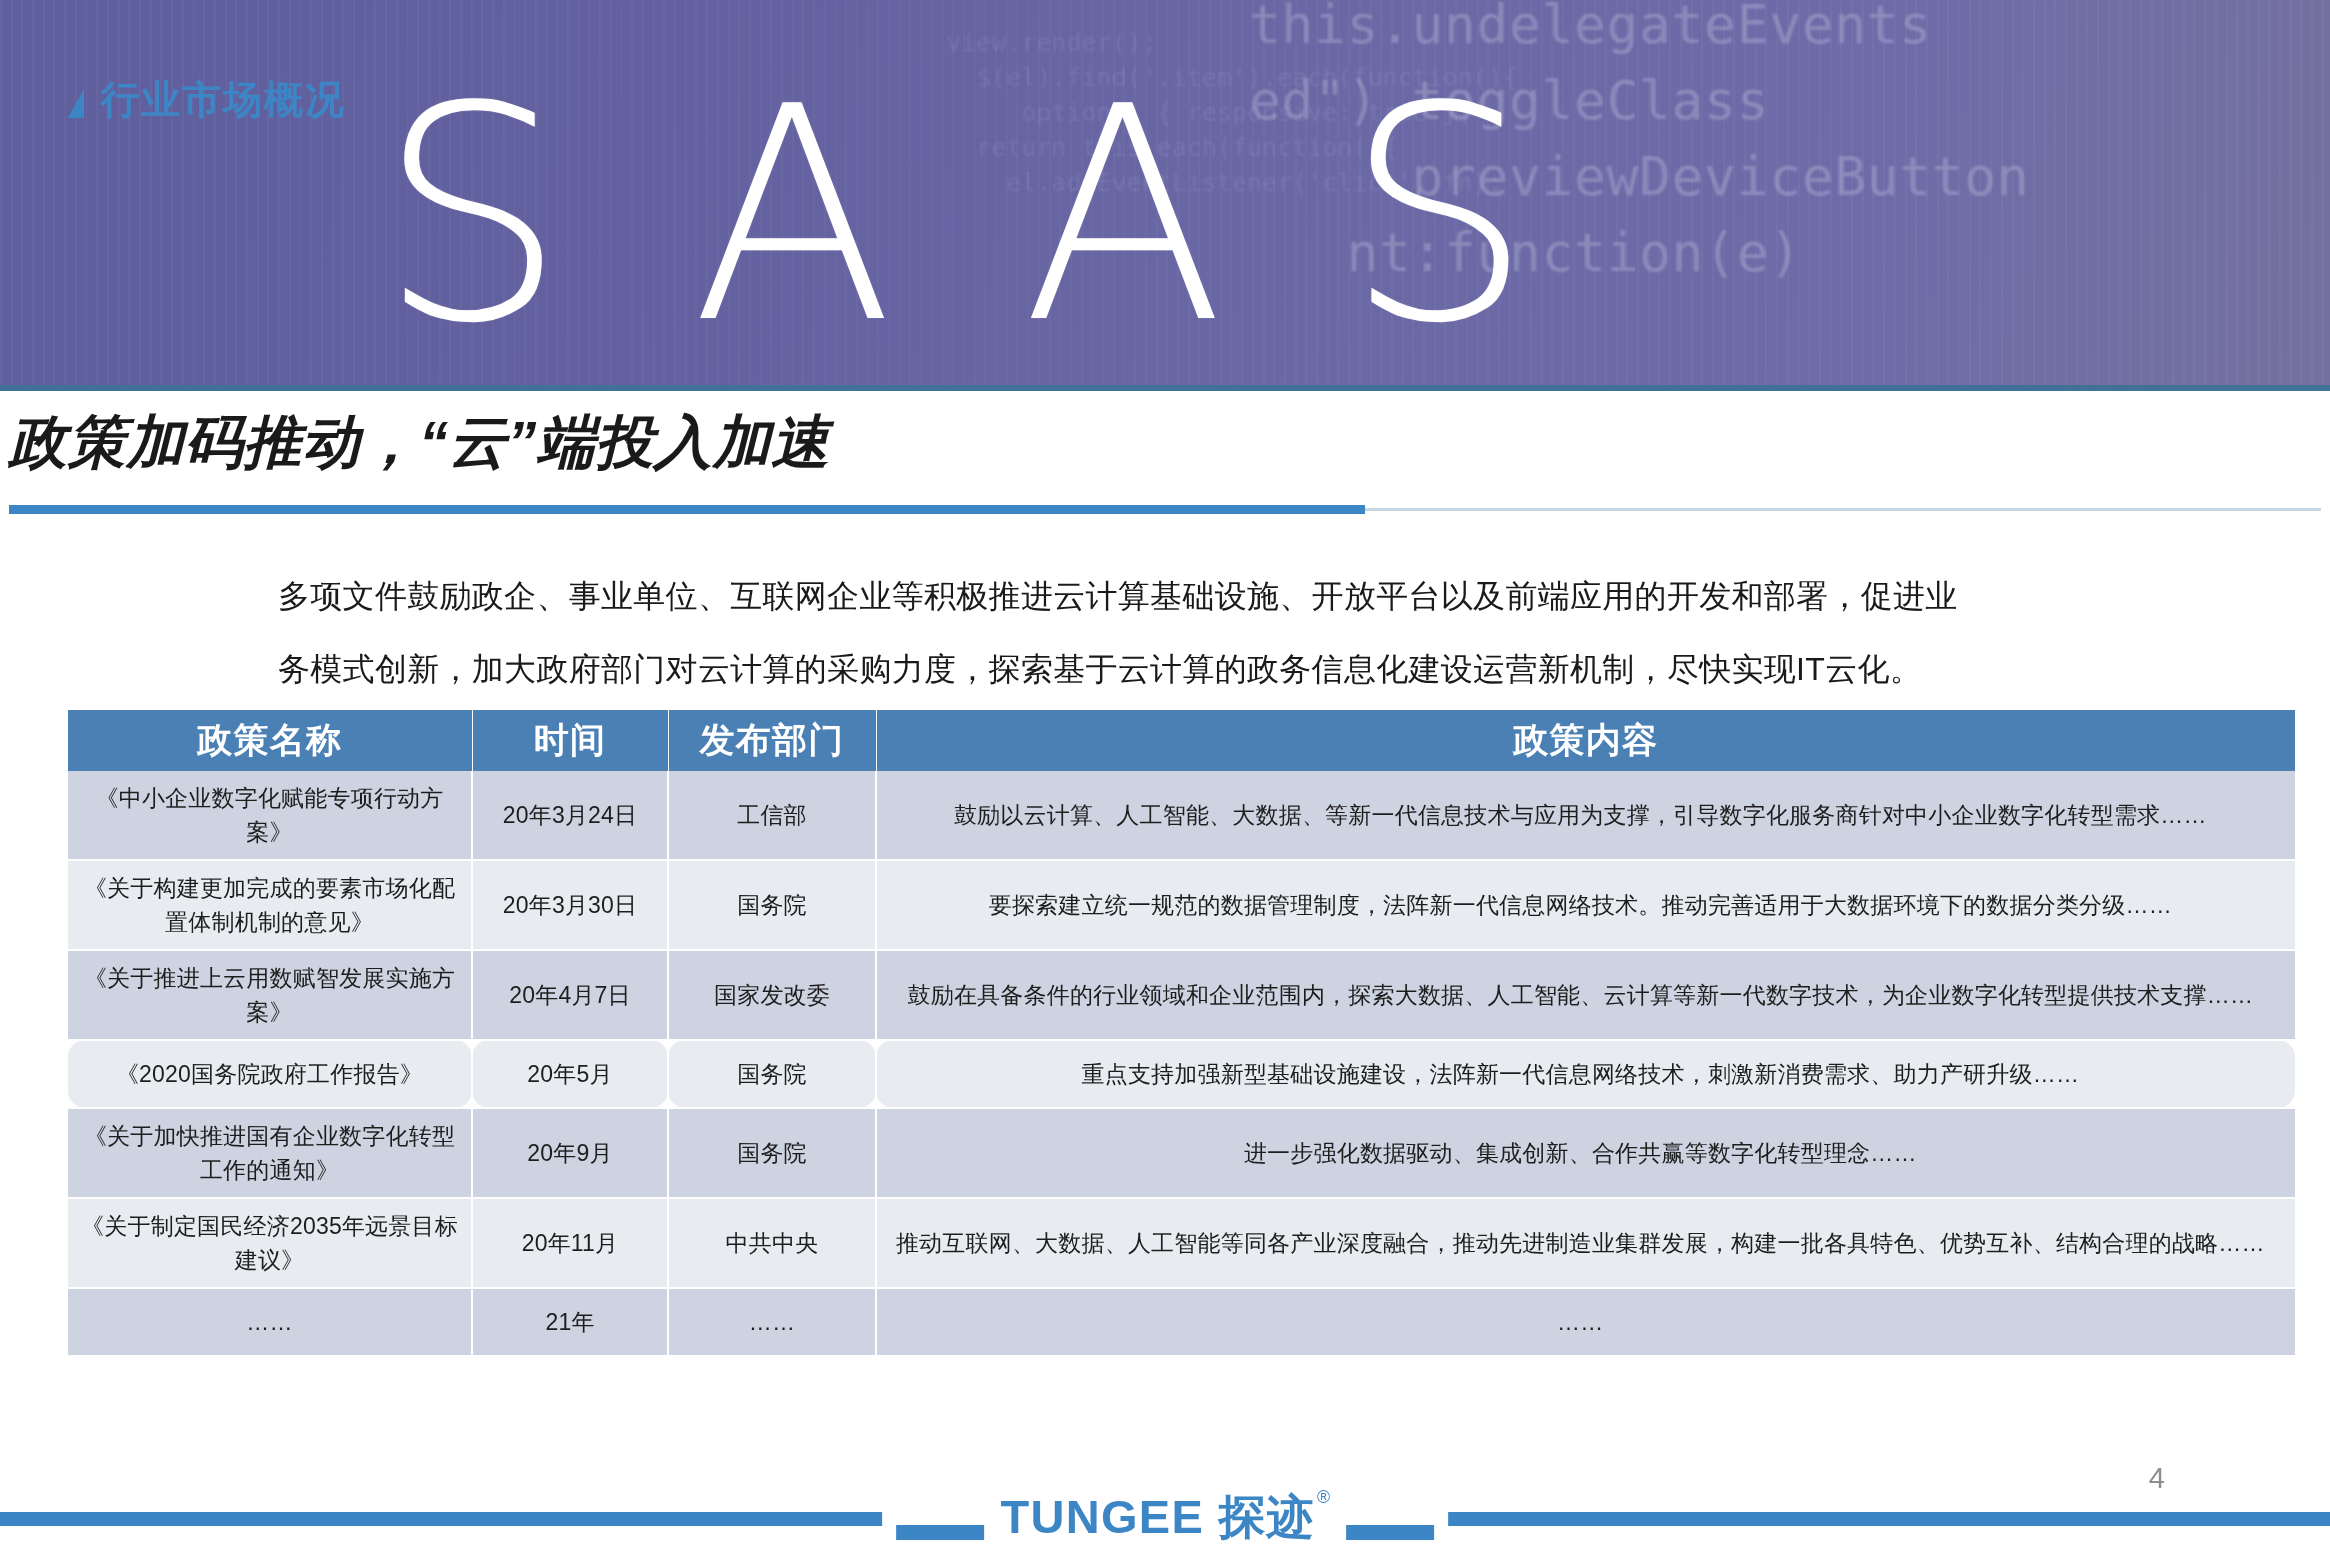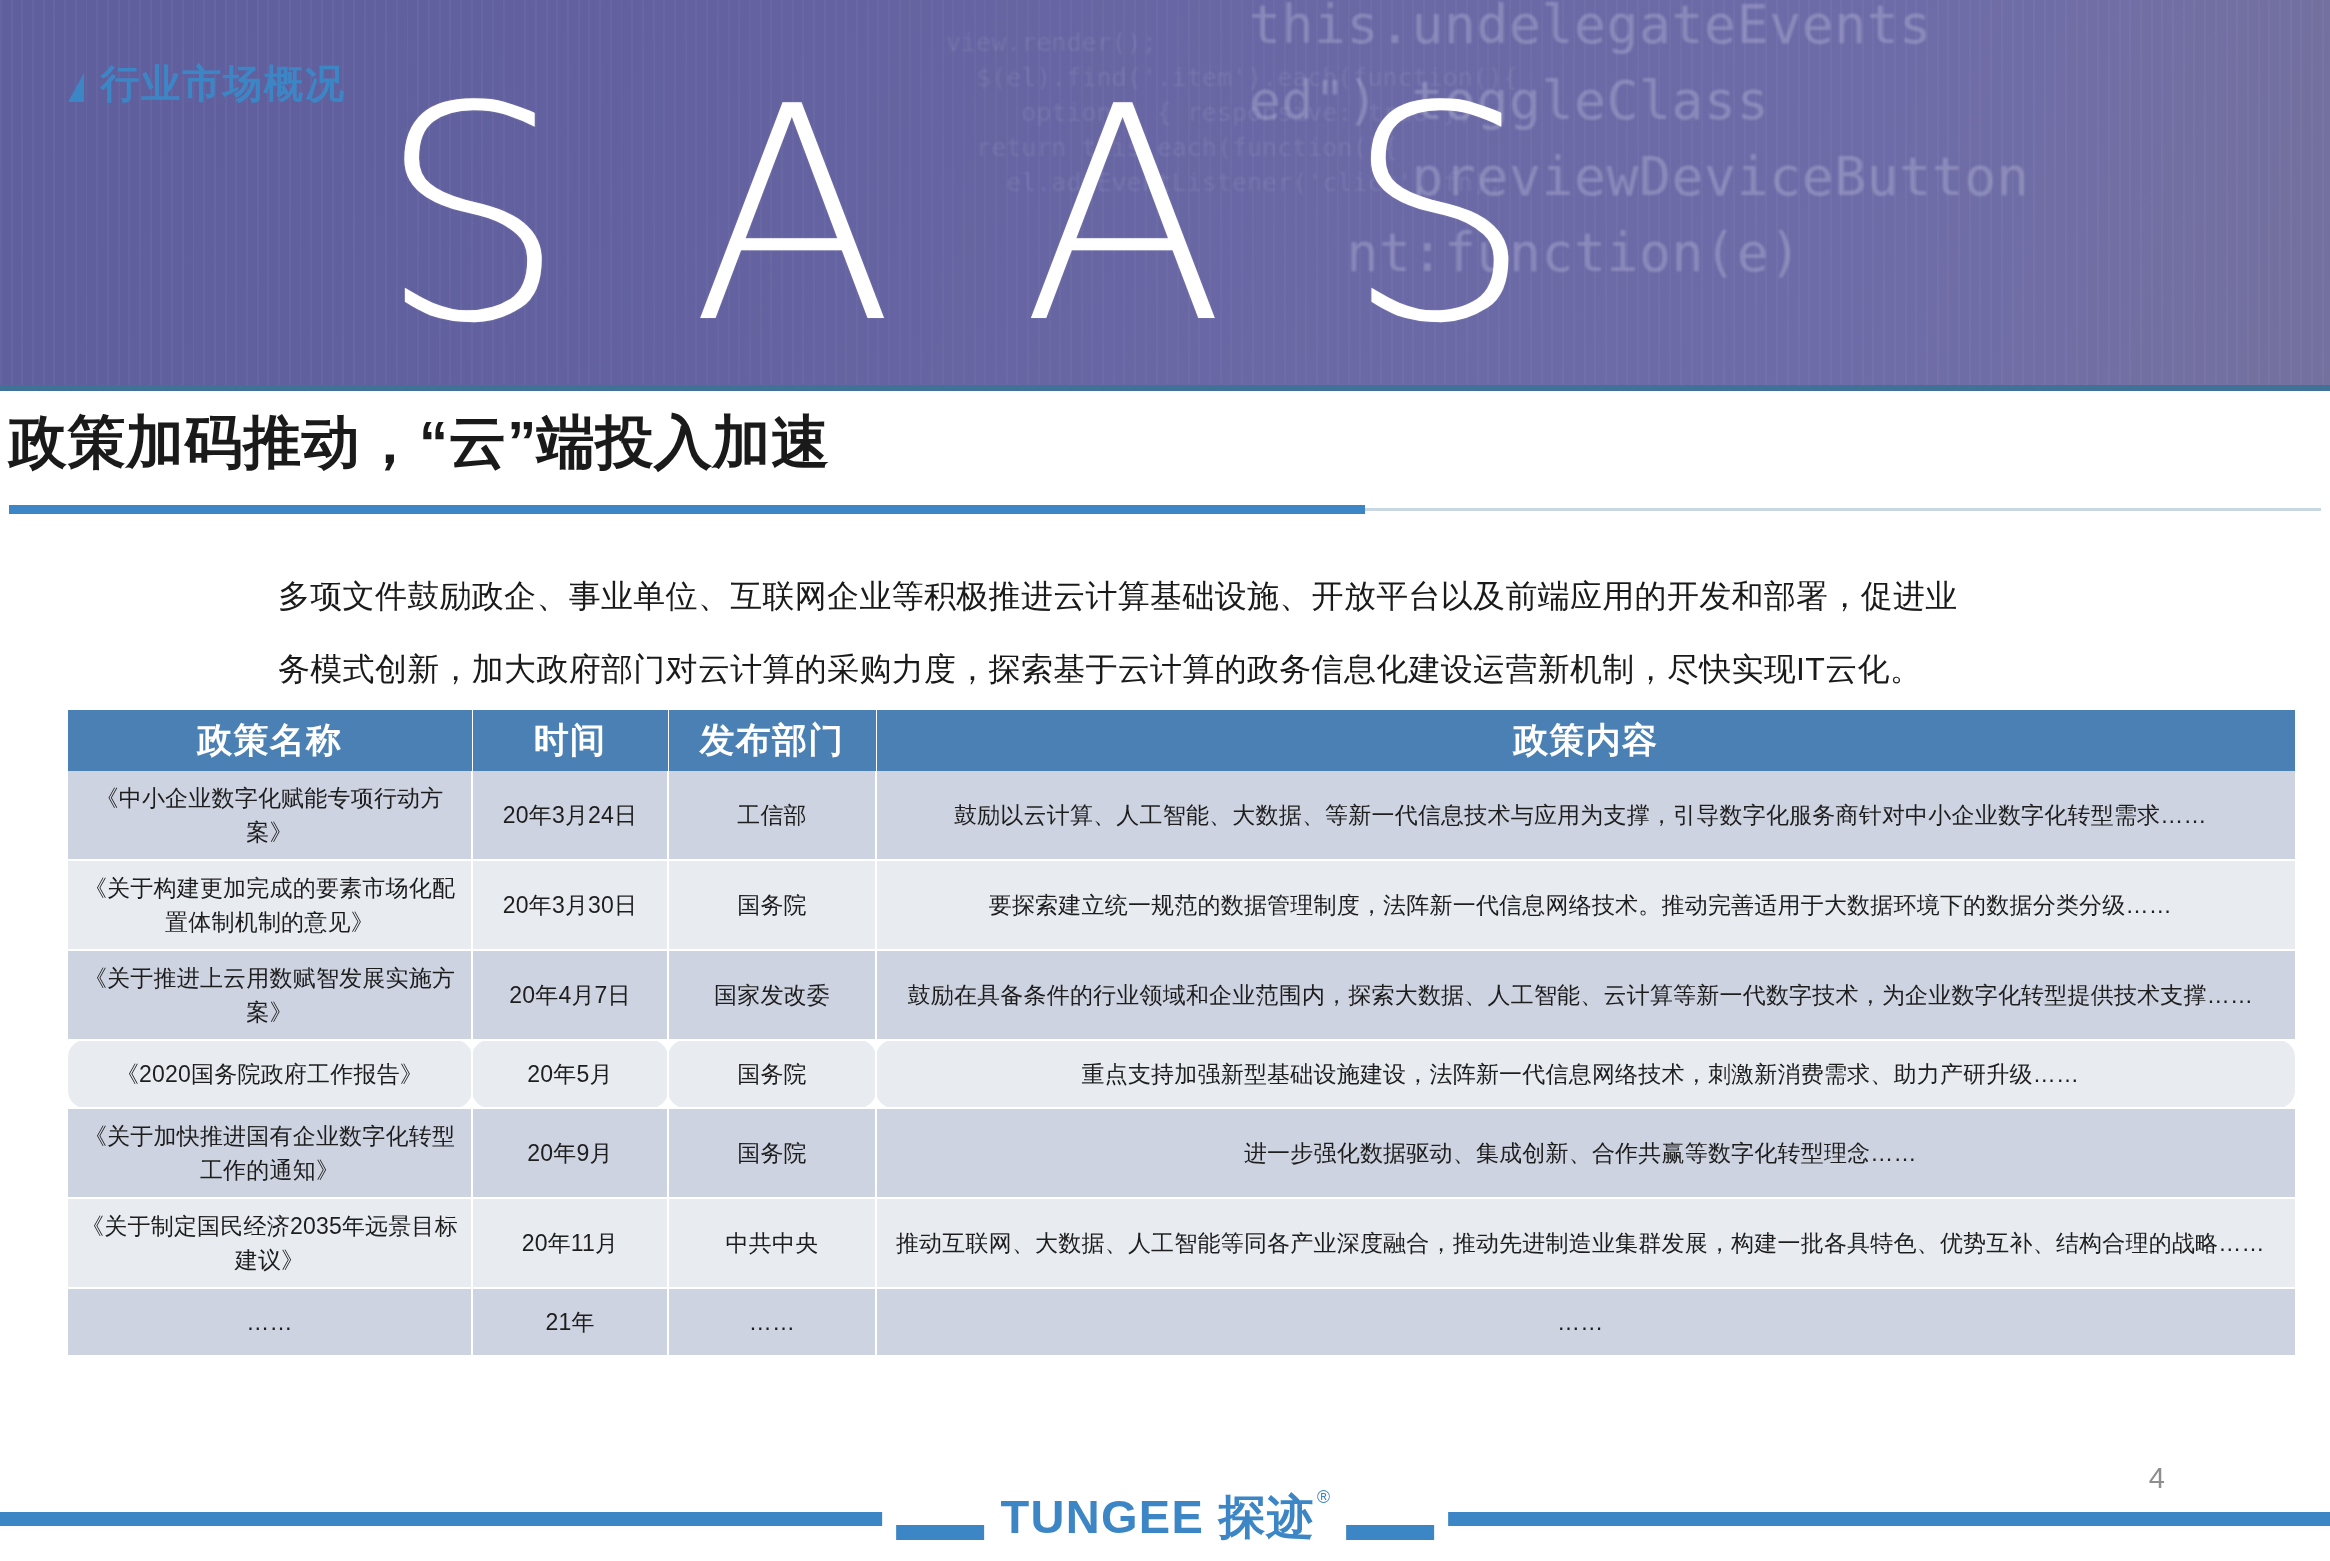--- a/index.html
+++ b/index.html
@@ -63,21 +63,21 @@
   .banner-bottom-rule {
     position: absolute;
     left: 0; bottom: 0;
     width: 2330px; height: 5.7px;
     background: #3f7296;
   }
 
   
   .eyebrow {
     position: absolute;
-    left: 68px; top: 64px;
+    left: 68px; top: 80px;
     display: flex;
     align-items: center;
     gap: 16.4px;
   }
   .eyebrow-tri {
     width: 0; height: 0;
     border-left: 16.4px solid transparent;
     border-bottom: 29px solid #3d86c6;
     margin-top: 8.8px;
   }
@@ -111,20 +111,21 @@
     width: 2330px;
   }
   .title {
     position: absolute;
     left: 8.8px; top: 0;
     font-size: 58px;
     font-weight: bold;
     color: #1a1a1a;
     letter-spacing: 0.6px;
     white-space: nowrap;
+    font-style: italic;
   }
   .title-underline {
     position: absolute;
     left: 8.8px; top: 101px;
     width: 1356px;
     height: 8.8px;
     background: #3d86c6;
   }
   .title-underline-light {
     position: absolute;

